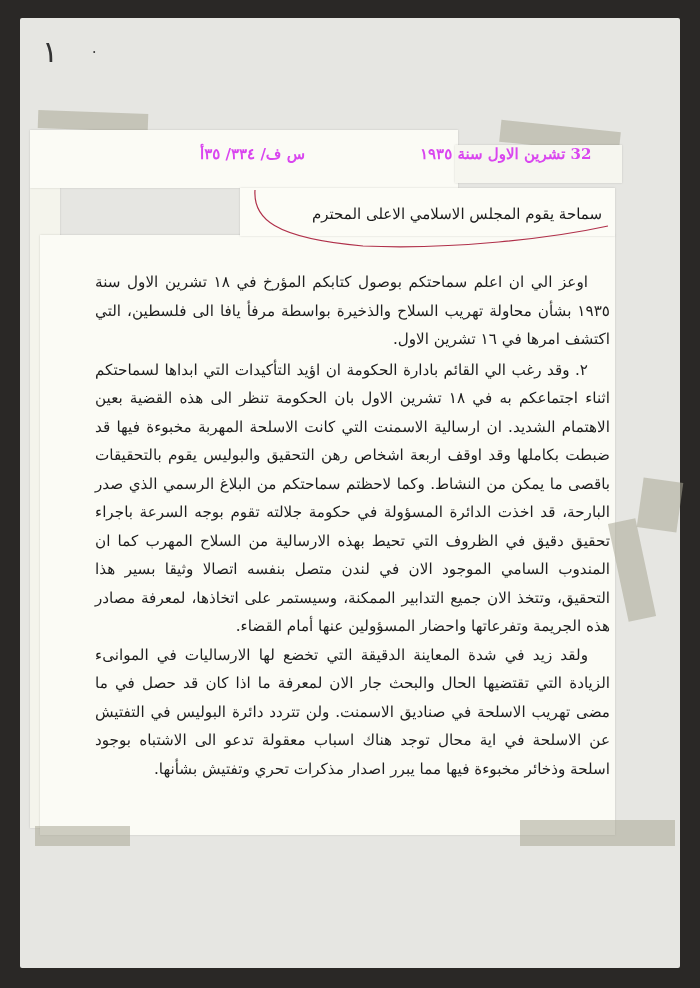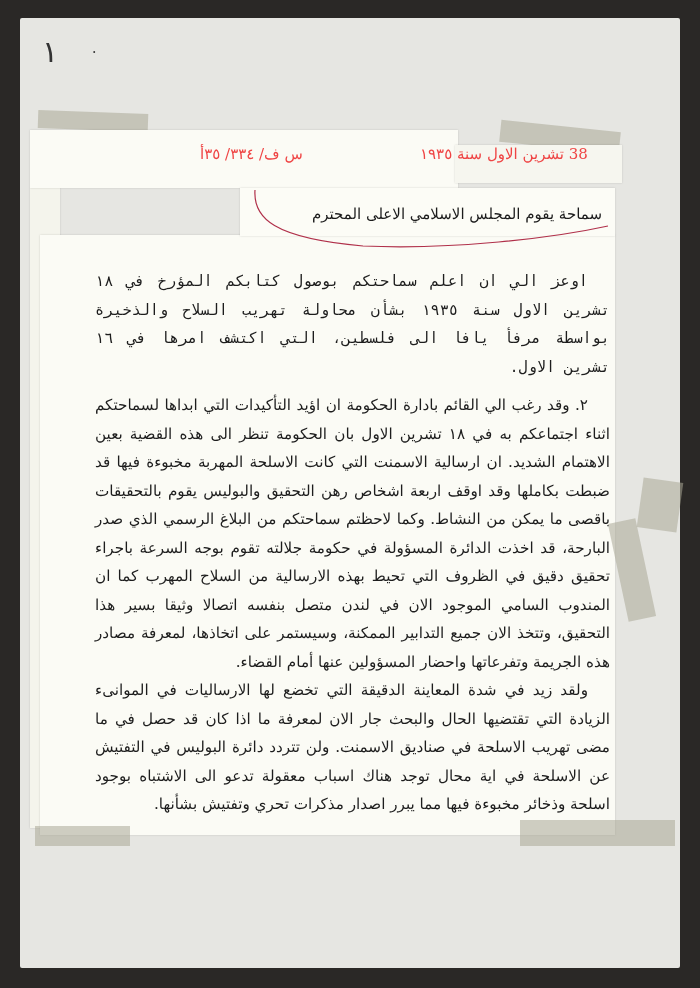--- a/index.html
+++ b/index.html
@@ -10,21 +10,21 @@
   .handmark { position:absolute; color:#333; font-family:"DejaVu Serif", serif; }
   .mark-one { left:42px; top:34px; font-size:30px; }
   .mark-tick { left:92px; top:44px; font-size:14px; }
   .tape { position:absolute; background:rgba(170,168,150,0.55); }
   .paper { position:absolute; background:#fbfbf5; box-shadow:0 0 2px rgba(0,0,0,0.15); }
   .header-strip { left:30px; top:130px; width:428px; height:58px; }
   .header-strip2 { left:455px; top:145px; width:167px; height:38px; background:#f6f6ef; }
   .addressee-strip { left:240px; top:188px; width:375px; height:48px; background:#fcfcf6; }
   .body-paper { left:40px; top:235px; width:575px; height:600px; }
   .left-strip { left:30px; top:188px; width:30px; height:640px; background:#f4f4ec; }
-  .header-line { position:absolute; font-size:15px; color:#ef4444; direction:rtl; }
+  .header-line { position:absolute; font-size:15px; color:#d946ef; direction:rtl;font-weight:bold; }
   .date-line { left:420px; top:145px; }
   .ref-line { left:200px; top:145px; }
   .addressee { position:absolute; right:98px; top:205px; font-size:15px; direction:rtl; color:#1b1b1b; }
   .red-line { position:absolute; left:253px; top:188px; }
   .body-text { position:absolute; left:95px; top:268px; width:515px; direction:rtl; text-align:justify;
                font-size:15.2px; line-height:28.5px; color:#1d1d1d; }
   .body-text p { margin:0; text-align-last:right; }
   .indent { text-indent:22px; }
 </style>
 </head>
@@ -42,26 +42,26 @@
 <div class="paper header-strip"></div>
 <div class="paper header-strip2"></div>
 <div class="paper body-paper"></div>
 <div class="paper addressee-strip"></div>
 
 <div class="tape" style="left:640px;top:480px;width:40px;height:50px;transform:rotate(8deg);"></div>
 <div class="tape" style="left:618px;top:520px;width:28px;height:100px;transform:rotate(-12deg);"></div>
 <div class="tape" style="left:35px;top:826px;width:95px;height:20px;"></div>
 <div class="tape" style="left:520px;top:820px;width:155px;height:26px;"></div>
 
-<div class="header-line date-line">38 تشرين الاول سنة ١٩٣٥</div>
+<div class="header-line date-line">32 تشرين الاول سنة ١٩٣٥</div>
 <div class="header-line ref-line">س ف/ ٣٣٤/ ٣٥أ</div>
 
 <svg class="red-line" width="360" height="70" viewBox="0 0 360 70">
   <path d="M2 2 C 0 30, 20 50, 110 58 C 200 62, 300 50, 355 38" stroke="#b0304a" stroke-width="1.2" fill="none"></path>
 </svg>
 
 <div class="addressee">سماحة يقوم المجلس الاسلامي الاعلى المحترم</div>
 
 <div class="body-text">
-  <p class="indent" style="margin-bottom:9px;font-family:Liberation Mono, monospace;">اوعز الي ان اعلم سماحتكم بوصول كتابكم المؤرخ في ١٨ تشرين الاول سنة ١٩٣٥ بشأن محاولة تهريب السلاح والذخيرة بواسطة مرفأ يافا الى فلسطين، التي اكتشف امرها في ١٦ تشرين الاول.</p>
+  <p class="indent" style="margin-bottom:2px;">اوعز الي ان اعلم سماحتكم بوصول كتابكم المؤرخ في ١٨ تشرين الاول سنة ١٩٣٥ بشأن محاولة تهريب السلاح والذخيرة بواسطة مرفأ يافا الى فلسطين، التي اكتشف امرها في ١٦ تشرين الاول.</p>
   <p class="indent" style="margin-bottom:0;">٢. وقد رغب الي القائم بادارة الحكومة ان اؤيد التأكيدات التي ابداها لسماحتكم اثناء اجتماعكم به في ١٨ تشرين الاول بان الحكومة تنظر الى هذه القضية بعين الاهتمام الشديد. ان ارسالية الاسمنت التي كانت الاسلحة المهربة مخبوءة فيها قد ضبطت بكاملها وقد اوقف اربعة اشخاص رهن التحقيق والبوليس يقوم بالتحقيقات باقصى ما يمكن من النشاط. وكما لاحظتم سماحتكم من البلاغ الرسمي الذي صدر البارحة، قد اخذت الدائرة المسؤولة في حكومة جلالته تقوم بوجه السرعة باجراء تحقيق دقيق في الظروف التي تحيط بهذه الارسالية من السلاح المهرب كما ان المندوب السامي الموجود الان في لندن متصل بنفسه اتصالا وثيقا بسير هذا التحقيق، وتتخذ الان جميع التدابير الممكنة، وسيستمر على اتخاذها، لمعرفة مصادر هذه الجريمة وتفرعاتها واحضار المسؤولين عنها أمام القضاء.</p>
   <p class="indent">ولقد زيد في شدة المعاينة الدقيقة التي تخضع لها الارساليات في الموانىء الزيادة التي تقتضيها الحال والبحث جار الان لمعرفة ما اذا كان قد حصل في ما مضى تهريب الاسلحة في صناديق الاسمنت. ولن تتردد دائرة البوليس في التفتيش عن الاسلحة في اية محال توجد هناك اسباب معقولة تدعو الى الاشتباه بوجود اسلحة وذخائر مخبوءة فيها مما يبرر اصدار مذكرات تحري وتفتيش بشأنها.</p>
 </div>
 
 </body></html>

